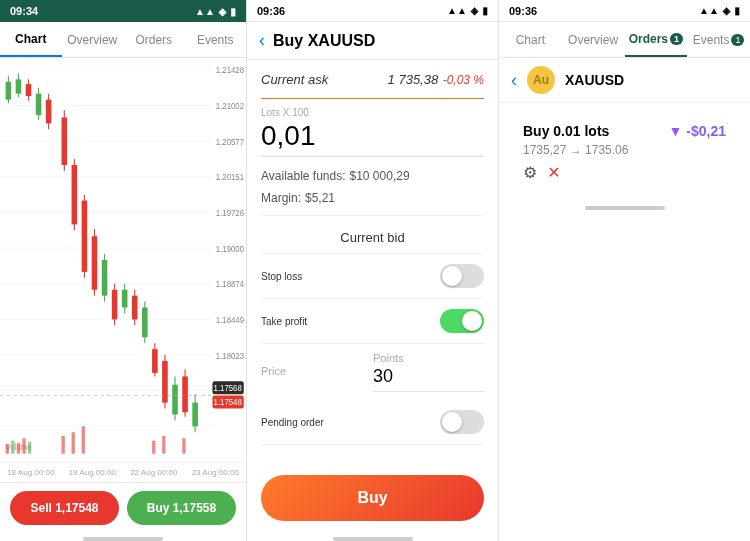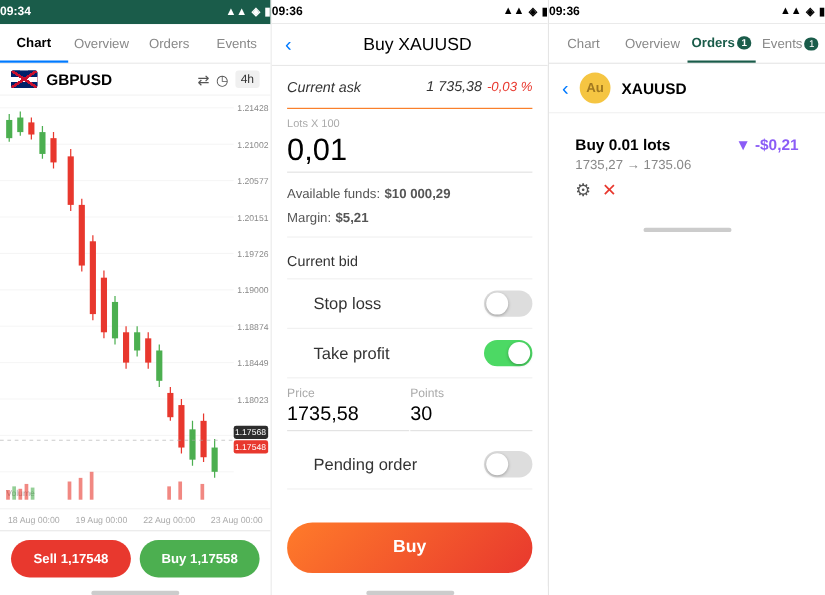--- a/index.html
+++ b/index.html
@@ -23,21 +23,21 @@
 
     
     .status-bar {
       background: #1a5c4a;
       color: #fff;
       font-size: 11px;
       font-weight: 600;
       display: flex;
       justify-content: space-between;
       align-items: center;
-      padding: 4px 0;
+      padding: 4px 10px;
       height: 22px;
     }
     .status-icons { display: flex; align-items: center; gap: 4px; font-size: 10px; }
 
     
     .panel-1 {
       width: 247px;
       border-right: 1px solid #e0e0e0;
     }
     .panel-1 .status-bar { background: #1a5c4a; }
@@ -183,21 +183,21 @@
 
     
     .panel2-header {
       display: flex;
       align-items: center;
       padding: 8px 12px;
       border-bottom: 1px solid #e8e8e8;
       background: #fff;
     }
     .back-arrow { font-size: 18px; color: #007aff; margin-right: 8px; cursor: pointer; }
-    .panel2-title { font-size: 16px; font-weight: 400; flex: 1; text-align: center; }
+    .panel2-title { font-size: 16px; font-weight: 700; flex: 1; text-align: left; }
 
     .panel2-content { flex: 1; overflow-y: auto; padding: 0 14px; }
 
     .current-ask-row {
       display: flex;
       justify-content: space-between;
       align-items: center;
       padding: 10px 0;
       border-bottom: 1px solid #f97316;
       font-style: italic;
@@ -220,42 +220,43 @@
       margin-top: 2px;
     }
 
     .info-row {
       padding: 4px 0;
       font-size: 12px;
       color: #555;
       display: flex;
       gap: 4px;
     }
-    .info-val { font-weight: 700; }
+    .info-val { font-weight: 400; }
 
     .divider { height: 1px; background: #f0f0f0; margin: 6px 0; }
 
     .bid-row {
       display: flex;
       justify-content: space-between;
       align-items: center;
       padding: 8px 0;
       border-bottom: 1px solid #f0f0f0;
+      flex-direction: column;
     }
     .bid-label { font-size: 13px; color: #333; }
     .bid-value { font-size: 13px; color: #e8382e; }
 
     .toggle-row {
       display: flex;
       justify-content: space-between;
       align-items: center;
       padding: 10px 0;
       border-bottom: 1px solid #f0f0f0;
     }
-    .toggle-label { font-size: 15px; color: #333; margin-left: 24px; }
+    .toggle-label { font-size: 10px; color: #333; }
     .toggle {
       width: 44px;
       height: 24px;
       border-radius: 12px;
       background: #ddd;
       position: relative;
       cursor: pointer;
     }
     .toggle.on { background: #4cd964; }
     .toggle-thumb {
@@ -412,29 +413,20 @@
       <span>Overview</span>
     </div>
     <div class="tab-item">
       <span>Orders</span>
     </div>
     <div class="tab-item">
       <span>Events</span>
     </div>
   </div>
 
-  <div class="instrument-row">
-    <div class="flag-icon"></div>
-    <span class="instrument-name">GBPUSD</span>
-    <div class="instrument-controls">
-      <span class="ctrl-btn">⇄</span>
-      <span class="ctrl-btn">◷</span>
-      <span class="timeframe">4h</span>
-    </div>
-  </div>
 
   <div class="chart-area">
     <svg class="chart-svg" viewBox="0 0 220 340" preserveAspectRatio="none">
 
       <line x1="0" y1="10" x2="190" y2="10" stroke="#eee" stroke-width="0.5"></line>
       <line x1="0" y1="40" x2="190" y2="40" stroke="#eee" stroke-width="0.5"></line>
       <line x1="0" y1="70" x2="190" y2="70" stroke="#eee" stroke-width="0.5"></line>
       <line x1="0" y1="100" x2="190" y2="100" stroke="#eee" stroke-width="0.5"></line>
       <line x1="0" y1="130" x2="190" y2="130" stroke="#eee" stroke-width="0.5"></line>
       <line x1="0" y1="160" x2="190" y2="160" stroke="#eee" stroke-width="0.5"></line>
@@ -593,21 +585,20 @@
     <div class="toggle-row">
       <span class="toggle-label">Take profit</span>
       <div class="toggle on">
         <div class="toggle-thumb"></div>
       </div>
     </div>
 
     <div class="price-points-row">
       <div class="pp-field">
         <div class="pp-label">Price</div>
-        <input class="pp-input" type="text" value="1735,58" style="">
       </div>
       <div class="pp-field">
         <div class="pp-label">Points</div>
         <input class="pp-input" type="text" value="30" style="">
       </div>
     </div>
 
     <div class="toggle-row">
       <span class="toggle-label">Pending order</span>
       <div class="toggle">

